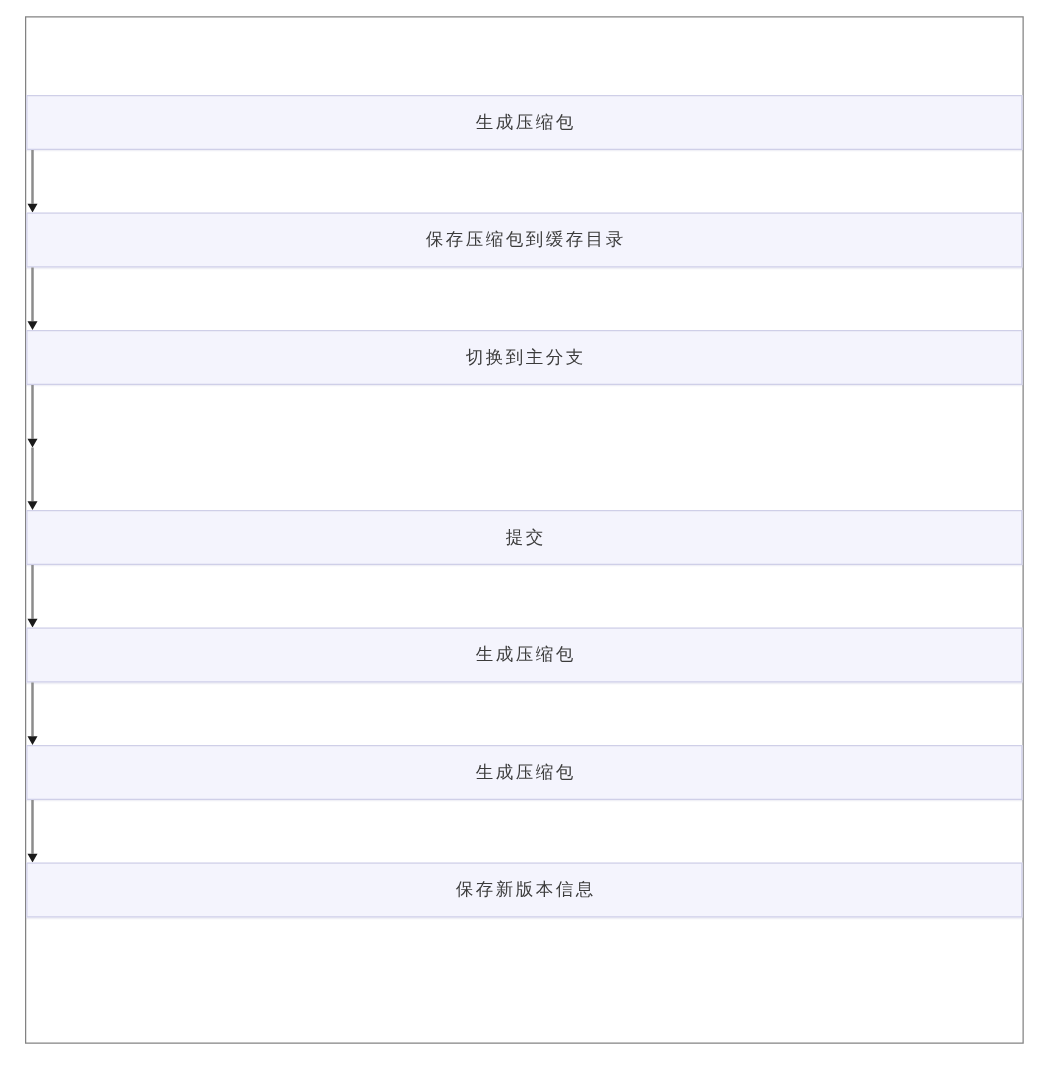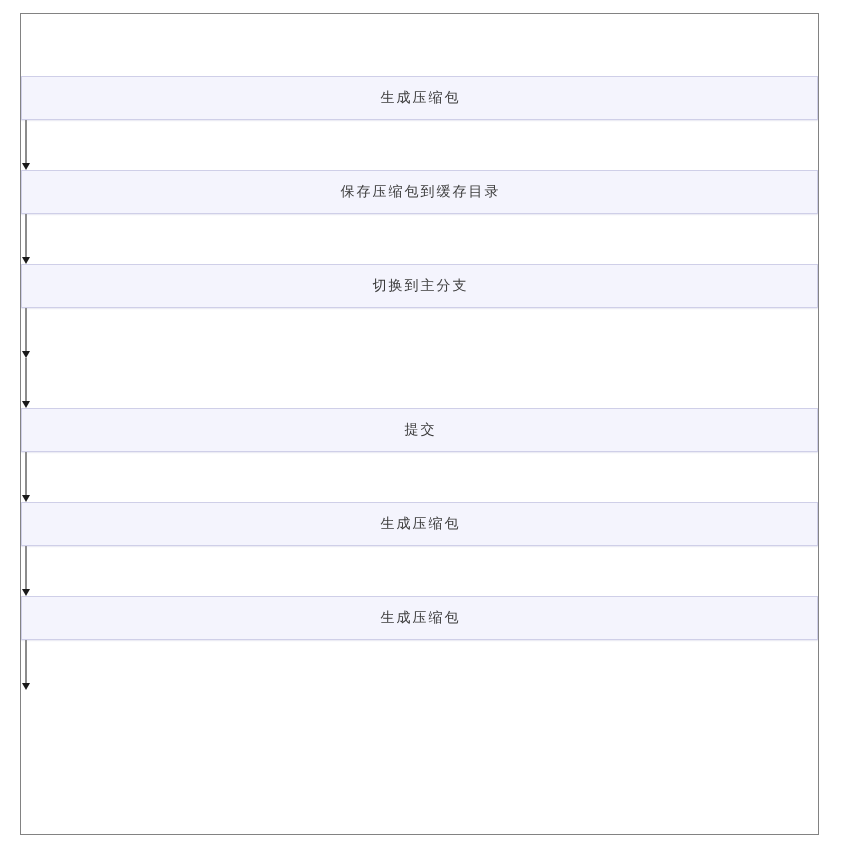--- a/index.html
+++ b/index.html
@@ -111,15 +111,16 @@
       <div class="head"></div>
     </div>
 
     <div class="node">生成压缩包</div>
 
     <div class="arrow">
       <div class="line"></div>
       <div class="head"></div>
     </div>
 
+    <div class="node">保存新版本信息</div>
 
   </div>
 </div>
 
 </body></html>

